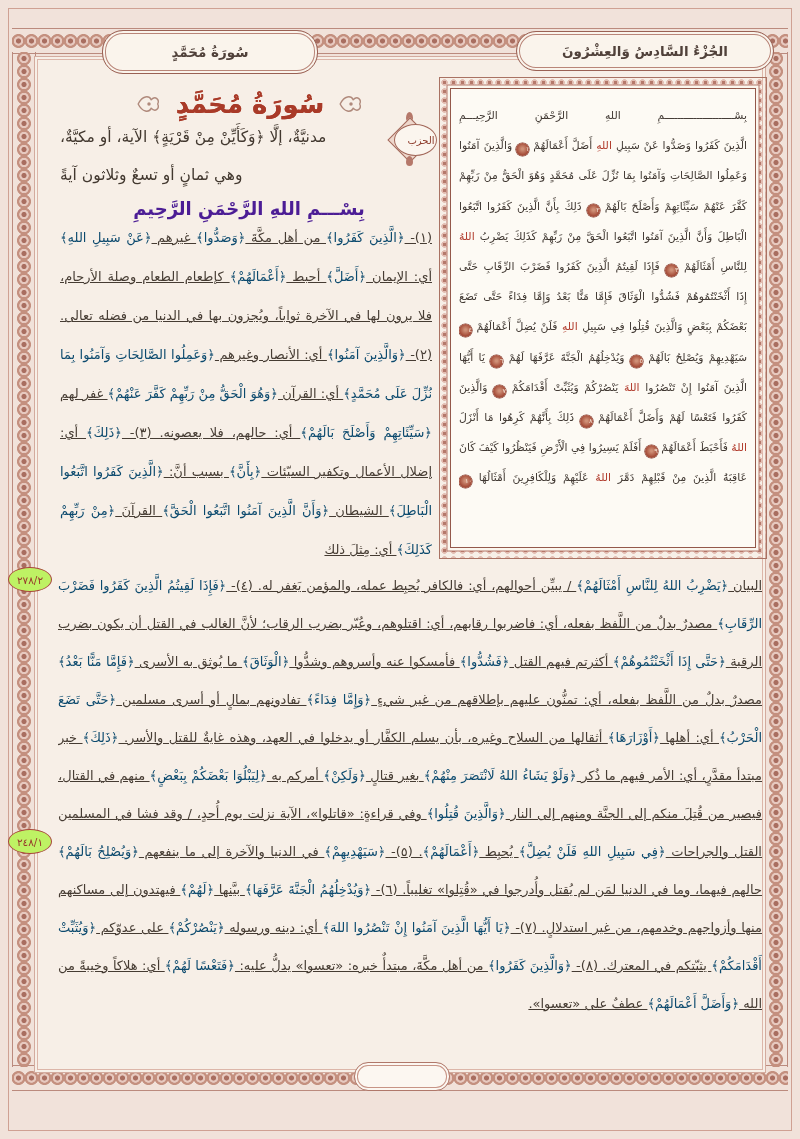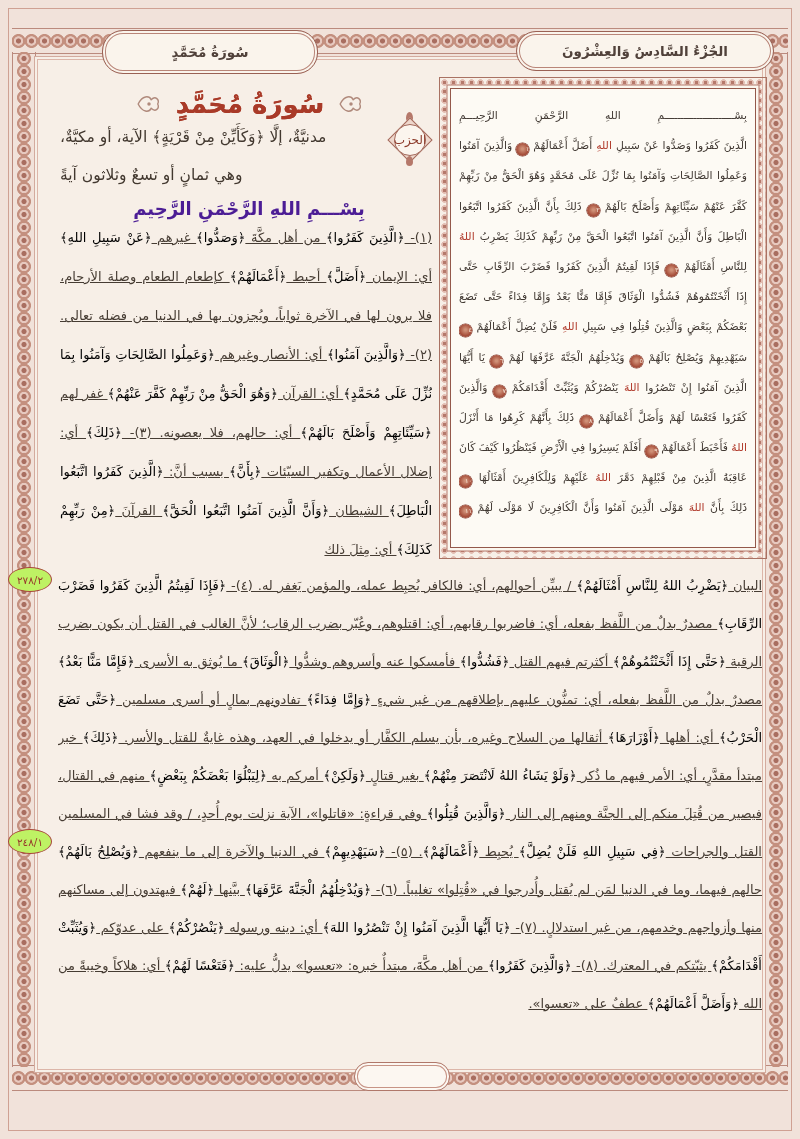--- a/index.html
+++ b/index.html
@@ -41,42 +41,42 @@
     color:#42382f;font-size:15.5px;}
   .intro-1{top:128px;} .intro-2{top:166px;}
   .basmala-title{position:absolute;left:60px;top:198px;width:378px;z-index:3;direction:rtl;
     text-align:center;color:#4c1d95;font-size:18px;font-weight:bold;}
   
   .hizb{position:absolute;left:386px;top:110px;width:46px;height:58px;z-index:4;}
   .hizb-diamond{position:absolute;left:8px;top:14px;width:30px;height:30px;transform:rotate(45deg);
     background:#eed7cc;border:1px solid #a3685a;}
   .hizb-circle{position:absolute;left:8px;top:14px;width:30px;height:30px;border-radius:50%;
     background:#fbf5ee;border:1px solid #a3685a;display:flex;align-items:center;justify-content:center;
-    font-size:12px;color:#8c3a2a;}
+    font-size:10px;color:#8c3a2a;padding-left:11px;}
   .hizb-dot{position:absolute;left:19.5px;width:7px;height:10px;background:#b5786a;
     border-radius:50%/60% 60% 40% 40%;}
   .hd-n{top:2px;} .hd-s{bottom:2px;}
   
   .mushaf{position:absolute;left:439px;top:77px;width:326px;height:480px;z-index:3;
     border:1px solid #a97263;
     background-image:
       radial-gradient(circle at 4.5px 4.5px,#b5796b 1.5px,rgba(0,0,0,0) 2px),
       radial-gradient(circle at 4.5px 4.5px,#e2bdb2 3px,rgba(0,0,0,0) 3.6px);
     background-size:9px 9px;}
   .mushaf-page{position:absolute;inset:10px;background:#fdfaf4;border:1.4px solid #93584a;
     box-shadow:0 0 0 2.5px #fbf6ee, 0 0 0 3.5px #b5796b;}
   .mtext{position:absolute;left:8px;right:8px;top:12px;bottom:12px;}
   .mline{height:30.2px;line-height:30.2px;font-size:10.8px;direction:rtl;color:#403832;
     text-align:justify;text-align-last:justify;overflow:hidden;}
   
   .arjust{direction:rtl;text-align:justify;color:#463c33;z-index:3;position:absolute;overflow:hidden;}
   .comm-col{left:60px;top:218px;width:372px;height:351px;font-size:13px;line-height:39px;}
   .comm-main{left:58px;top:567px;width:704px;height:494px;font-size:13px;line-height:38px;}
   .sg-t{color:#463c33;text-decoration:underline;}
-  .sg-r{color:#000000;}
+  .sg-r{color:#0c4a6e;}
   .sg-q{color:#403832;}
   .sg-a{color:#b0392a;}
   .sg-v{display:inline-block;width:13px;height:13px;line-height:13px;border-radius:50%;
     background:radial-gradient(circle at 50% 45%,#cf9077 10%,#a74f3b 60%,#8a3526 100%);
     color:#f7e7d8;font-size:6.5px;text-align:center;vertical-align:-2px;
     box-shadow:0 0 0 .6px #7c2f22;}
   
   .margin-ref{position:absolute;left:8px;width:42px;height:23px;z-index:6;background:#bef264;
     border:1.2px solid #a8473c;border-radius:50%/50%;display:flex;align-items:center;
     justify-content:center;color:#97372b;font-size:10.5px;direction:ltr;}
@@ -140,21 +140,20 @@
         <div class="mline"><span class="sg-q">كَفَّرَ عَنْهُمْ سَيِّئَاتِهِمْ وَأَصْلَحَ بَالَهُمْ </span><span class="sg-v">٢</span><span class="sg-q"> ذَلِكَ بِأَنَّ الَّذِينَ كَفَرُوا اتَّبَعُوا</span></div>
         <div class="mline"><span class="sg-q">الْبَاطِلَ وَأَنَّ الَّذِينَ آمَنُوا اتَّبَعُوا الْحَقَّ مِنْ رَبِّهِمْ كَذَلِكَ يَضْرِبُ </span><span class="sg-a">اللهُ</span></div>
         <div class="mline"><span class="sg-q">لِلنَّاسِ أَمْثَالَهُمْ </span><span class="sg-v">٣</span><span class="sg-q"> فَإِذَا لَقِيتُمُ الَّذِينَ كَفَرُوا فَضَرْبَ الرِّقَابِ حَتَّى</span></div>
         <div class="mline"><span class="sg-q">إِذَا أَثْخَنْتُمُوهُمْ فَشُدُّوا الْوَثَاقَ فَإِمَّا مَنًّا بَعْدُ وَإِمَّا فِدَاءً حَتَّى تَضَعَ</span></div>
         <div class="mline"><span class="sg-q">بَعْضَكُمْ بِبَعْضٍ وَالَّذِينَ قُتِلُوا فِي سَبِيلِ </span><span class="sg-a">اللهِ</span><span class="sg-q"> فَلَنْ يُضِلَّ أَعْمَالَهُمْ </span><span class="sg-v">٤</span></div>
         <div class="mline"><span class="sg-q">سَيَهْدِيهِمْ وَيُصْلِحُ بَالَهُمْ </span><span class="sg-v">٥</span><span class="sg-q"> وَيُدْخِلُهُمُ الْجَنَّةَ عَرَّفَهَا لَهُمْ </span><span class="sg-v">٦</span><span class="sg-q"> يَا أَيُّهَا</span></div>
         <div class="mline"><span class="sg-q">الَّذِينَ آمَنُوا إِنْ تَنْصُرُوا </span><span class="sg-a">اللهَ</span><span class="sg-q"> يَنْصُرْكُمْ وَيُثَبِّتْ أَقْدَامَكُمْ </span><span class="sg-v">٧</span><span class="sg-q"> وَالَّذِينَ</span></div>
         <div class="mline"><span class="sg-q">كَفَرُوا فَتَعْسًا لَهُمْ وَأَضَلَّ أَعْمَالَهُمْ </span><span class="sg-v">٨</span><span class="sg-q"> ذَلِكَ بِأَنَّهُمْ كَرِهُوا مَا أَنْزَلَ</span></div>
         <div class="mline"><span class="sg-a">اللهُ</span><span class="sg-q"> فَأَحْبَطَ أَعْمَالَهُمْ </span><span class="sg-v">٩</span><span class="sg-q"> أَفَلَمْ يَسِيرُوا فِي الْأَرْضِ فَيَنْظُرُوا كَيْفَ كَانَ</span></div>
         <div class="mline"><span class="sg-q">عَاقِبَةُ الَّذِينَ مِنْ قَبْلِهِمْ دَمَّرَ </span><span class="sg-a">اللهُ</span><span class="sg-q"> عَلَيْهِمْ وَلِلْكَافِرِينَ أَمْثَالُهَا </span><span class="sg-v">١٠</span></div>
-        <div class="mline"><span class="sg-q">ذَلِكَ بِأَنَّ </span><span class="sg-a">اللهَ</span><span class="sg-q"> مَوْلَى الَّذِينَ آمَنُوا وَأَنَّ الْكَافِرِينَ لَا مَوْلَى لَهُمْ </span><span class="sg-v">١١</span></div>
       </div>
     </div>
   </div>
 
   <div class="arjust comm-col"><span class="sg-t">(١)- </span><span class="sg-r">﴿الَّذِينَ كَفَرُوا﴾</span><span class="sg-t"> من أهل مكَّةَ </span><span class="sg-r">﴿وَصَدُّوا﴾</span><span class="sg-t"> غيرهم </span><span class="sg-r">﴿عَنْ سَبِيلِ اللهِ﴾</span><span class="sg-t"> أي: الإيمان </span><span class="sg-r">﴿أَضَلَّ﴾</span><span class="sg-t"> أحبط </span><span class="sg-r">﴿أَعْمَالَهُمْ﴾</span><span class="sg-t"> كإطعام الطعام وصلة الأرحام، فلا يرون لها في الآخرة ثواباً، ويُجزون بها في الدنيا من فضله تعالى. (٢)- </span><span class="sg-r">﴿وَالَّذِينَ آمَنُوا﴾</span><span class="sg-t"> أي: الأنصار وغيرهم </span><span class="sg-r">﴿وَعَمِلُوا الصَّالِحَاتِ وَآمَنُوا بِمَا نُزِّلَ عَلَى مُحَمَّدٍ﴾</span><span class="sg-t"> أي: القرآن </span><span class="sg-r">﴿وَهُوَ الْحَقُّ مِنْ رَبِّهِمْ كَفَّرَ عَنْهُمْ﴾</span><span class="sg-t"> غفر لهم </span><span class="sg-r">﴿سَيِّئَاتِهِمْ وَأَصْلَحَ بَالَهُمْ﴾</span><span class="sg-t"> أي: حالهم، فلا يعصونه. (٣)- </span><span class="sg-r">﴿ذَلِكَ﴾</span><span class="sg-t"> أي: إضلال الأعمال وتكفير السيّئات </span><span class="sg-r">﴿بِأَنَّ﴾</span><span class="sg-t"> بسبب أنَّ: </span><span class="sg-r">﴿الَّذِينَ كَفَرُوا اتَّبَعُوا الْبَاطِلَ﴾</span><span class="sg-t"> الشيطان </span><span class="sg-r">﴿وَأَنَّ الَّذِينَ آمَنُوا اتَّبَعُوا الْحَقَّ﴾</span><span class="sg-t"> القرآنَ </span><span class="sg-r">﴿مِنْ رَبِّهِمْ كَذَلِكَ﴾</span><span class="sg-t"> أي: مِثلَ ذلك</span></div>
 
   <div class="arjust comm-main"><span class="sg-t">البيان </span><span class="sg-r">﴿يَضْرِبُ اللهُ لِلنَّاسِ أَمْثَالَهُمْ﴾</span><span class="sg-t"> / يبيِّن أحوالهم، أي: فالكافر يُحبِط عمله، والمؤمن يَغفر له. (٤)- </span><span class="sg-r">﴿فَإِذَا لَقِيتُمُ الَّذِينَ كَفَرُوا فَضَرْبَ الرِّقَابِ﴾</span><span class="sg-t"> مصدرٌ بدلٌ من اللَّفظ بفعله، أي: فاضربوا رقابهم، أي: اقتلوهم، وعُبّر بضرب الرقاب؛ لأنَّ الغالب في القتل أن يكون بضرب الرقبة </span><span class="sg-r">﴿حَتَّى إِذَا أَثْخَنْتُمُوهُمْ﴾</span><span class="sg-t"> أكثرتم فيهم القتل </span><span class="sg-r">﴿فَشُدُّوا﴾</span><span class="sg-t"> فأمسكوا عنه وأسروهم وشدُّوا </span><span class="sg-r">﴿الْوَثَاقَ﴾</span><span class="sg-t"> ما يُوثق به الأسرى </span><span class="sg-r">﴿فَإِمَّا مَنًّا بَعْدُ﴾</span><span class="sg-t"> مصدرٌ بدلٌ من اللَّفظ بفعله، أي: تمنُّون عليهم بإطلاقهم من غير شيءٍ </span><span class="sg-r">﴿وَإِمَّا فِدَاءً﴾</span><span class="sg-t"> تفادونهم بمالٍ أو أسرى مسلمين </span><span class="sg-r">﴿حَتَّى تَضَعَ الْحَرْبُ﴾</span><span class="sg-t"> أي: أهلها </span><span class="sg-r">﴿أَوْزَارَهَا﴾</span><span class="sg-t"> أثقالها من السلاح وغيره، بأن يسلم الكفَّار أو يدخلوا في العهد، وهذه غايةٌ للقتل والأسر. </span><span class="sg-r">﴿ذَلِكَ﴾</span><span class="sg-t"> خبر مبتدأ مقدَّرٍ، أي: الأمر فيهم ما ذُكر </span><span class="sg-r">﴿وَلَوْ يَشَاءُ اللهُ لَانْتَصَرَ مِنْهُمْ﴾</span><span class="sg-t"> بغير قتالٍ </span><span class="sg-r">﴿وَلَكِنْ﴾</span><span class="sg-t"> أمركم به </span><span class="sg-r">﴿لِيَبْلُوَا بَعْضَكُمْ بِبَعْضٍ﴾</span><span class="sg-t"> منهم في القتال، فيصير من قُتِلَ منكم إلى الجنَّة ومنهم إلى النار </span><span class="sg-r">﴿وَالَّذِينَ قُتِلُوا﴾</span><span class="sg-t"> وفي قراءةٍ: «قاتلوا»، الآية نزلت يوم أُحدٍ، / وقد فشا في المسلمين القتل والجراحات </span><span class="sg-r">﴿فِي سَبِيلِ اللهِ فَلَنْ يُضِلَّ﴾</span><span class="sg-t"> يُحبِط </span><span class="sg-r">﴿أَعْمَالَهُمْ﴾</span><span class="sg-t">. (٥)- </span><span class="sg-r">﴿سَيَهْدِيهِمْ﴾</span><span class="sg-t"> في الدنيا والآخرة إلى ما ينفعهم </span><span class="sg-r">﴿وَيُصْلِحُ بَالَهُمْ﴾</span><span class="sg-t"> حالهم فيهما، وما في الدنيا لمَن لم يُقتل وأُدرجوا في «قُتِلوا» تغليباً. (٦)- </span><span class="sg-r">﴿وَيُدْخِلُهُمُ الْجَنَّةَ عَرَّفَهَا﴾</span><span class="sg-t"> بيَّنها </span><span class="sg-r">﴿لَهُمْ﴾</span><span class="sg-t"> فيهتدون إلى مساكنهم منها وأزواجهم وخدمهم، من غير استدلالٍ. (٧)- </span><span class="sg-r">﴿يَا أَيُّهَا الَّذِينَ آمَنُوا إِنْ تَنْصُرُوا اللهَ﴾</span><span class="sg-t"> أي: دينه ورسوله </span><span class="sg-r">﴿يَنْصُرْكُمْ﴾</span><span class="sg-t"> على عدوّكم </span><span class="sg-r">﴿وَيُثَبِّتْ أَقْدَامَكُمْ﴾</span><span class="sg-t"> يثبّتكم في المعترك. (٨)- </span><span class="sg-r">﴿وَالَّذِينَ كَفَرُوا﴾</span><span class="sg-t"> من أهل مكَّةَ، مبتدأٌ خبره: «تعسوا» يدلُّ عليه: </span><span class="sg-r">﴿فَتَعْسًا لَهُمْ﴾</span><span class="sg-t"> أي: هلاكاً وخيبةً من الله </span><span class="sg-r">﴿وَأَضَلَّ أَعْمَالَهُمْ﴾</span><span class="sg-t"> عطفٌ على «تعسوا».</span></div>
 
   <div class="margin-ref mr-1">
     <span>٢٧٨/٢</span>

